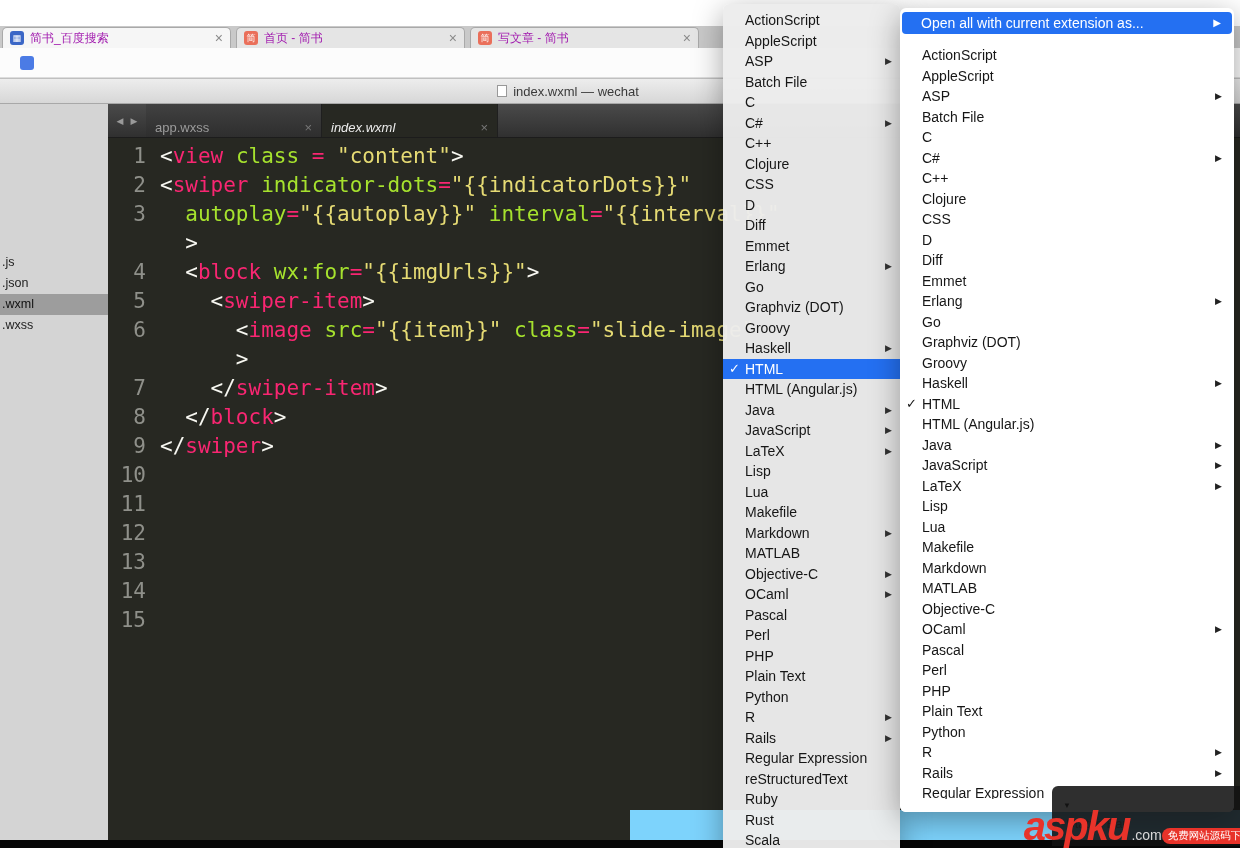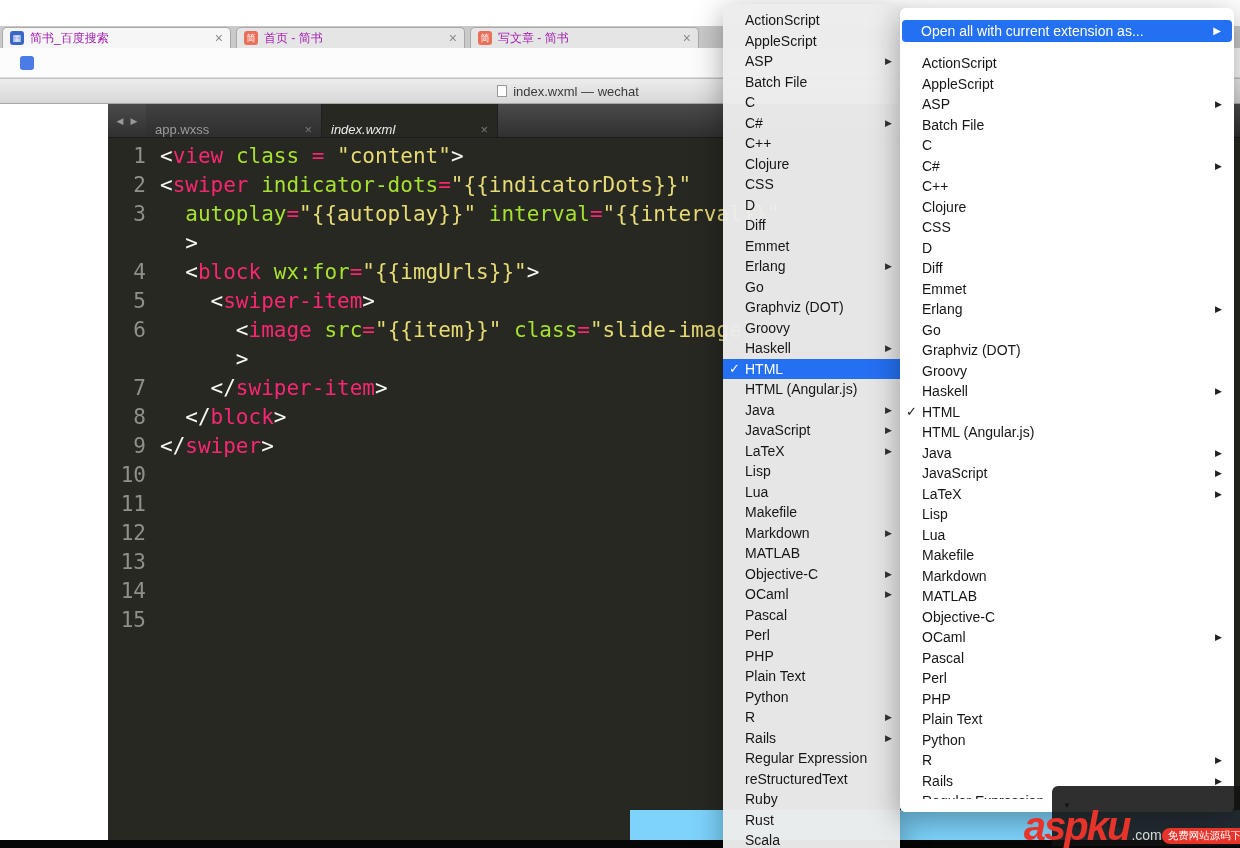--- a/index.html
+++ b/index.html
@@ -33,21 +33,21 @@
 
 .sidebar{position:absolute;left:0;top:104px;width:108px;height:736px;background:#d4d4d4;z-index:1;font-size:12.5px;color:#222}
 .file-list{margin-top:148px}
 .sfile{height:21px;line-height:21px;padding-left:2px;white-space:nowrap}
 .sfile.sel{background:#9d9d9d;color:#111}
 
 
 .editor{position:absolute;left:108px;top:104px;width:1132px;height:736px;background:#272822;z-index:1;overflow:hidden}
 .edtabs{height:34px;background:linear-gradient(#4a4a4a,#303030);border-bottom:1px solid #1c1c1c;display:flex;align-items:stretch}
 .navs{width:38px;display:flex;align-items:center;justify-content:center;gap:7px;color:#999;font-size:9px;flex:none}
-.etab{width:176px;display:flex;align-items:flex-end;padding:0 9px;border-right:1px solid #1f1f1f;background:linear-gradient(#414141,#2e2e2e);color:#9b9b9b;font-size:13px}
+.etab{width:176px;display:flex;align-items:flex-start;padding:16px 9px;border-right:1px solid #1f1f1f;background:linear-gradient(#414141,#2e2e2e);color:#9b9b9b;font-size:13px}
 .etab.active{background:#272822;color:#ececec}
 .etab.active .elabel{font-style:italic}
 .elabel{flex:1;white-space:nowrap;overflow:hidden}
 .eclose{color:#777;font-size:13px;padding-left:6px}
 .code{padding-top:4px;font-family:"DejaVu Sans Mono",monospace;font-size:21px;overflow:hidden}
 .crow{height:29px;line-height:29px;display:flex}
 .cnum{width:52px;flex:none;text-align:right;padding-right:14px;color:#8f908a}
 .ctext{white-space:pre}
 .sg.p{color:#f8f8f2}
 .sg.t{color:#f92672}
@@ -56,21 +56,21 @@
 .sg.s{color:#e6db74}
 
 
 .graystrip{position:absolute;left:630px;top:810px;width:610px;height:30px;background:#7dd3fc;z-index:8}
 .statuslabel{position:absolute;left:436px;top:6px;font-size:13px;color:#6e6e6e;white-space:nowrap}
 .blackbar{position:absolute;left:0;top:840px;width:100%;height:8px;background:#070707;z-index:9}
 
 
 .menu{position:absolute;border-radius:6px;box-shadow:0 8px 30px rgba(0,0,0,.35);font-size:14px}
 .menu1{left:723px;top:4px;width:177px;height:862px;background:rgba(236,236,236,.97);padding-top:6px;z-index:50}
-.menu2{left:900px;top:8px;width:334px;height:804px;background:#fff;padding-top:12px;z-index:60;overflow:hidden}
+.menu2{left:900px;top:8px;width:334px;height:804px;background:#fff;padding-top:4px;z-index:60;overflow:hidden}
 .mitem{position:relative;height:20.5px;line-height:20.5px;padding-left:22px;color:#161616;white-space:nowrap}
 .mitem.sel{background:#2470f2;color:#fff}
 .mcheck{position:absolute;left:6px;font-size:13px}
 .marrow{position:absolute;right:8px;top:0;line-height:20.5px;font-size:9px;color:#333}
 .menu2 .mitem .marrow{right:12px;color:#222}
 .menu2-header{position:relative;margin:0 2px;height:22px;line-height:22px;background:#2470f2;border-radius:4px;color:#fff;padding-left:19px;white-space:nowrap}
 .menu2-header .marrow{right:11px;top:0;line-height:22px;font-size:10px;color:#fff}
 .menu2-list{margin-top:11px}
 .scrolldown{position:absolute;bottom:0;left:0;width:100%;height:13px;background:#fff;text-align:center;font-size:8px;color:#111;line-height:13px;z-index:2}
 
@@ -109,20 +109,28 @@
     <span class="bm-icon"></span>
   </div>
 
   <div class="titlebar">
     <span class="title-center">
       <span class="doc-icon"></span>
       <span>index.wxml — wechat</span>
     </span>
   </div>
 
+  <div class="sidebar">
+    <div class="file-list">
+        <div class="sfile">.js</div>
+        <div class="sfile">.json</div>
+        <div class="sfile sel">.wxml</div>
+        <div class="sfile">.wxss</div>
+      </div>
+  </div>
 
   <div class="editor">
     <div class="edtabs">
       <span class="navs">
           <span>◀</span>
           <span>▶</span>
         </span>
       <span style="display:flex">
           <div class="etab">
             <span class="elabel">app.wxss</span>

